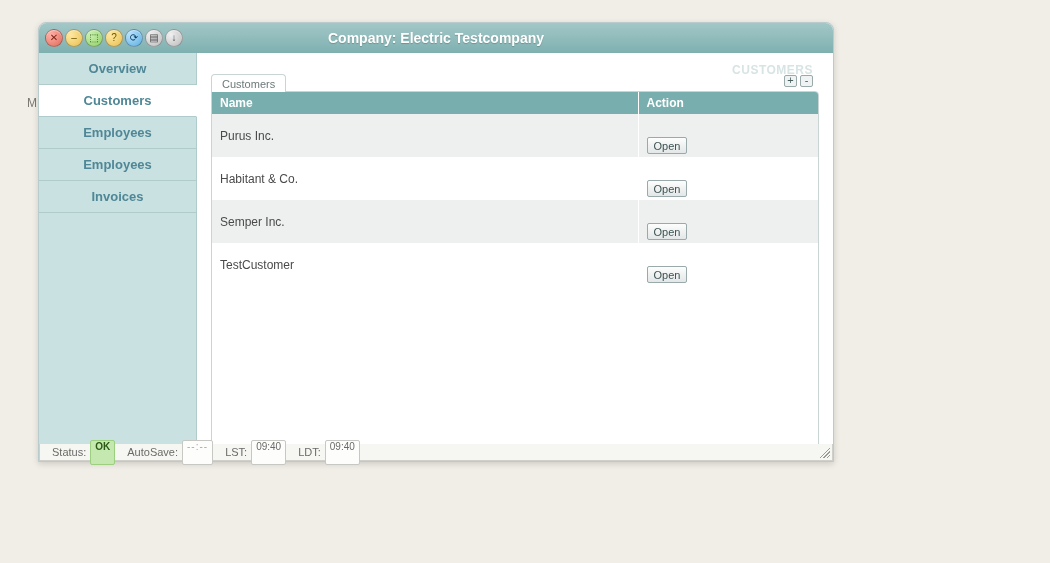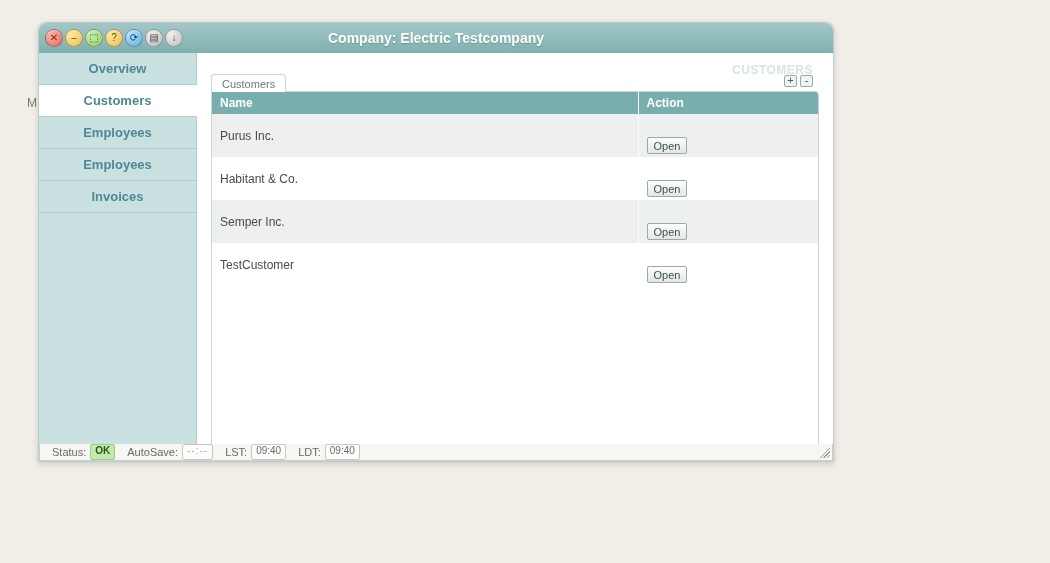--- a/index.html
+++ b/index.html
@@ -196,21 +196,21 @@
     align-items: center;
     font-size: 11px;
     color: #6a6a68;
     padding: 0 12px;
     gap: 4px;
   }
   .status-chip, .mono-chip, .dash-chip {
     border: 1px solid #c7c7c3;
     background: #fdfdfb;
     padding: 0 4px;
-    height: 16px;
+    height: 25px;
     line-height: 12px;
     font-size: 10px;
     border-radius: 2px;
   }
   .status-chip.ok { background: #c4e8b0; border-color:#9ccf80; color:#2a5a12; font-weight:bold; }
   .dash-chip { color:#aaa; letter-spacing:1px;}
   .resize-grip {
     position: absolute;
     right: 2px;
     bottom: 2px;

